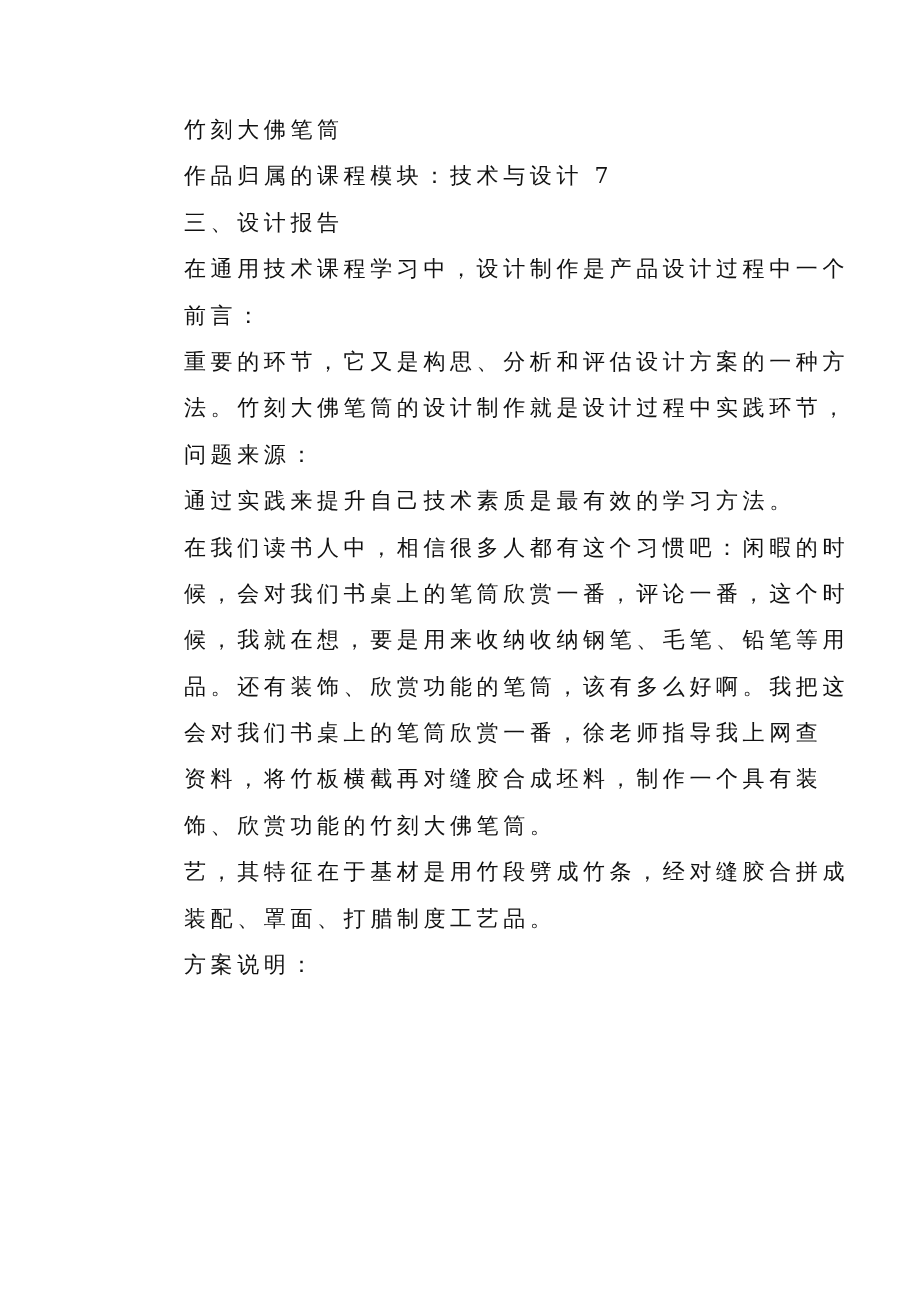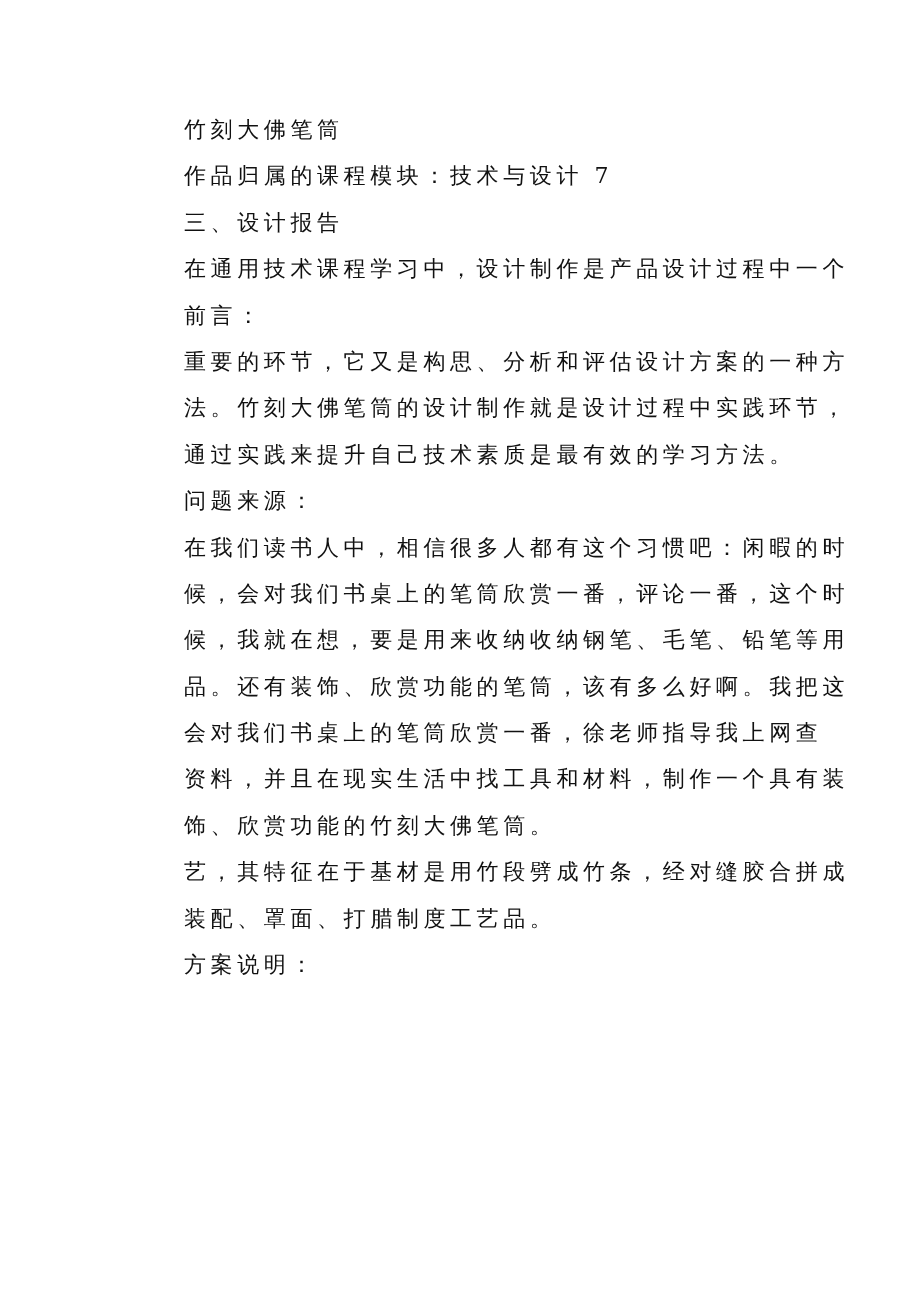--- a/index.html
+++ b/index.html
@@ -35,25 +35,25 @@
 <body>
 
 <div class="page">
   <span class="line">竹刻大佛笔筒</span>
   <span class="line">作品归属的课程模块：技术与设计 7</span>
   <span class="line">三、设计报告</span>
   <span class="line">在通用技术课程学习中，设计制作是产品设计过程中一个</span>
   <span class="line">前言：</span>
   <span class="line">重要的环节，它又是构思、分析和评估设计方案的一种方</span>
   <span class="line">法。竹刻大佛笔筒的设计制作就是设计过程中实践环节，</span>
+  <span class="line">问题来源：</span>
   <span class="line">通过实践来提升自己技术素质是最有效的学习方法。</span>
-  <span class="line">问题来源：</span>
   <span class="line">在我们读书人中，相信很多人都有这个习惯吧：闲暇的时</span>
   <span class="line">候，会对我们书桌上的笔筒欣赏一番，评论一番，这个时</span>
   <span class="line">候，我就在想，要是用来收纳收纳钢笔、毛笔、铅笔等用</span>
   <span class="line">品。还有装饰、欣赏功能的笔筒，该有多么好啊。我把这</span>
   <span class="line">会对我们书桌上的笔筒欣赏一番，徐老师指导我上网查</span>
-  <span class="line">资料，并且在现实生活中找工具和材料，制作一个具有装</span>
+  <span class="line">资料，将竹板横截再对缝胶合成坯料，制作一个具有装</span>
   <span class="line">饰、欣赏功能的竹刻大佛笔筒。</span>
   <span class="line">艺，其特征在于基材是用竹段劈成竹条，经对缝胶合拼成</span>
   <span class="line">装配、罩面、打腊制度工艺品。</span>
   <span class="line">方案说明：</span>
 </div>
 
 </body></html>

